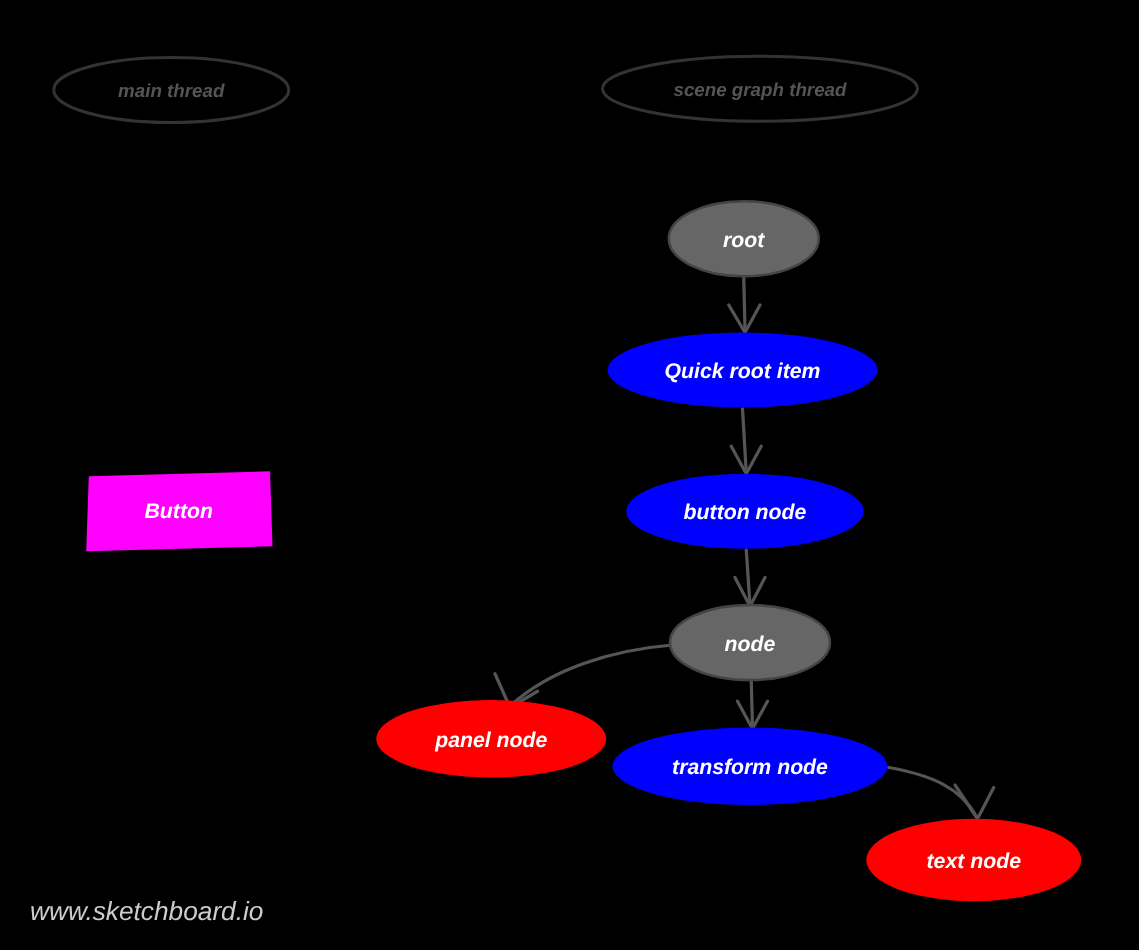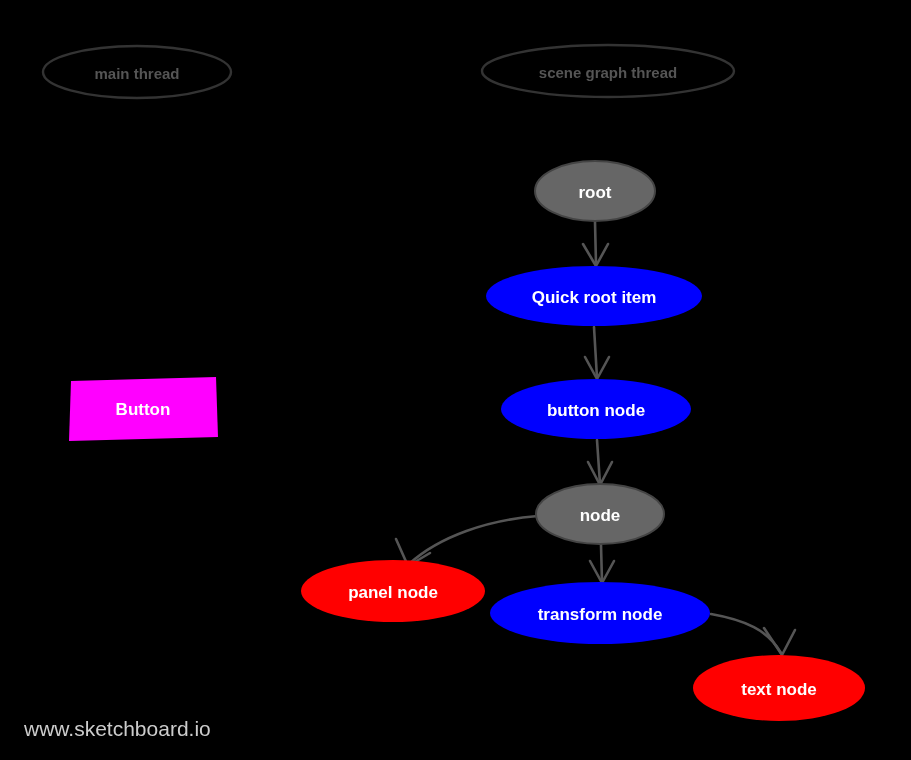--- a/index.html
+++ b/index.html
@@ -10,20 +10,21 @@
   }
   body {
     font-family: "Liberation Sans", sans-serif;
   }
   #canvas {
     position: relative;
     width: 911px;
     height: 760px;
     background: #000000;
     overflow: hidden;
+    font-style: italic;
   }
   #diagram-svg {
     position: absolute;
     left: 0;
     top: 0;
     width: 911px;
     height: 760px;
   }
   .node-label {
     font-family: "Liberation Sans", sans-serif;

